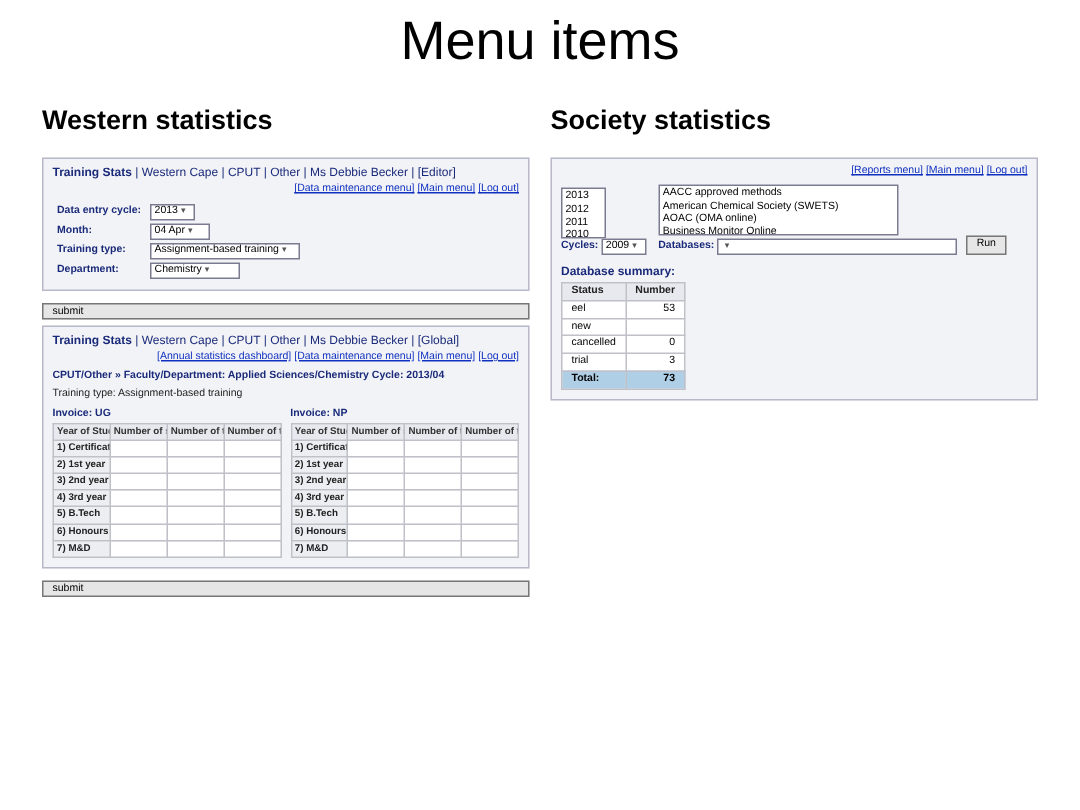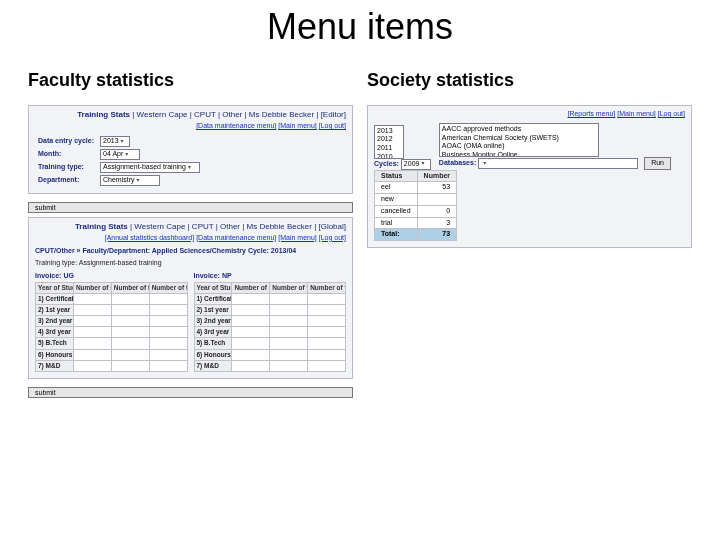--- a/index.html
+++ b/index.html
@@ -41,21 +41,20 @@
     font-size: 7px;
     line-height: 1.25;
     margin-bottom: 4px;
     padding: 4px 6px 6px;
   }
   .panel-hd {
     color: #1a2a7a;
     font-weight: bold;
     font-size: 8px;
     margin-bottom: 2px;
-    text-align: right;
   }
   .panel-hd span { font-weight: normal; color: #1a2a7a; }
   .links-row {
     text-align: right;
     color: #1030c0;
     font-size: 7px;
     margin-bottom: 4px;
   }
   .links-row a { color: #1030c0; text-decoration: underline; cursor: pointer; }
 
@@ -136,21 +135,21 @@
   table.summary td.num { text-align:right; }
 </style>
 </head>
 <body>
 
 <div class="slide-title">Menu items</div>
 
 <div class="columns">
 
   <div class="col">
-    <div class="col-heading">Faculty statistics</div>
+    <div class="col-heading">Western statistics</div>
 
     <div class="panel">
       <div class="panel-hd">
         <span style="font-weight:bold;">Training Stats</span>
         <span>| Western Cape | CPUT | Other | Ms Debbie Becker | [Editor]</span>
       </div>
       <div class="links-row">
         <a>[Data maintenance menu]</a>
         <a>[Main menu]</a>
         <a>[Log out]</a>
@@ -336,20 +335,21 @@
             <div>AOAC (OMA online)</div>
             <div>Business Monitor Online</div>
 
           </div>
           <span class="field-label">Databases:</span>
           <span class="select" style="width:160px;"></span>
           <span class="btn" style="margin:0 0 0 4px; vertical-align:middle;">Run</span>
         </div>
       </div>
 
+      <div class="db-summary">Database summary:</div>
       <table class="summary">
         <tbody>
             <tr>
           <th>Status</th>
           <th>Number</th>
         </tr>
         <tr>
               <td>eel</td>
               <td class="num">53</td>
             </tr>

